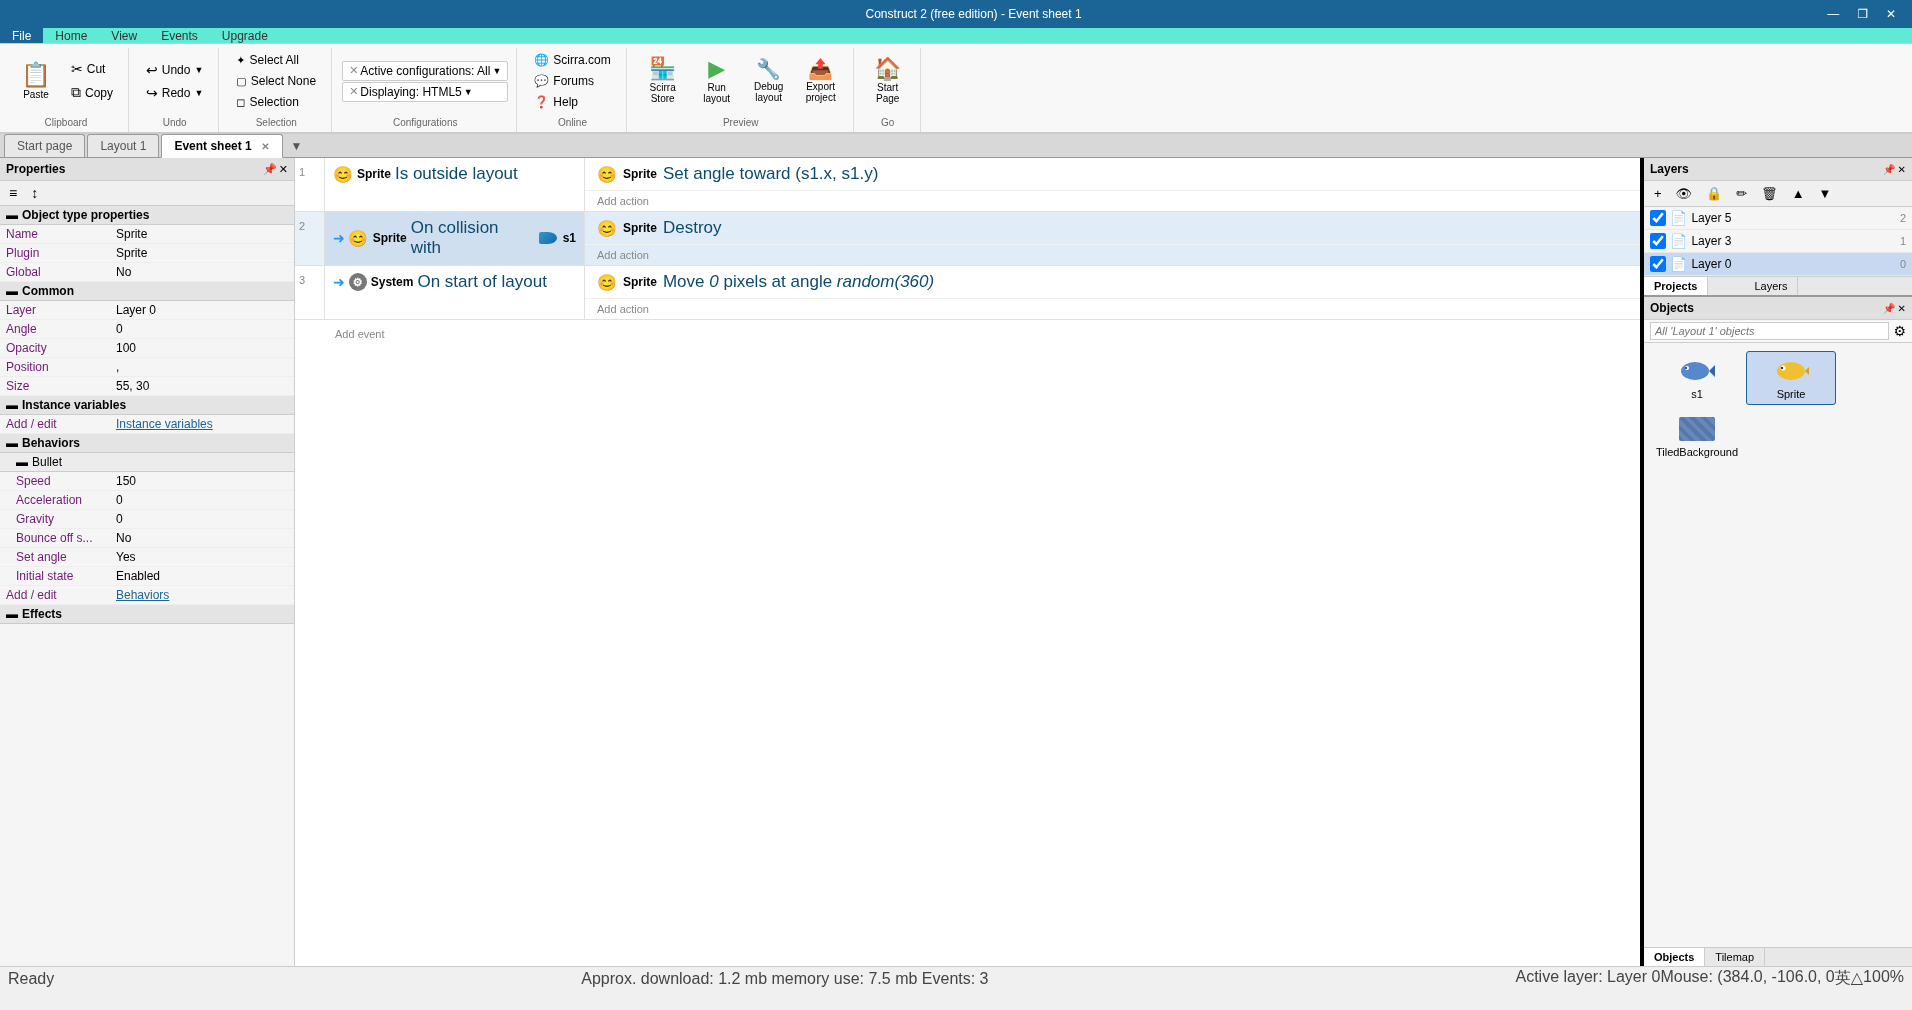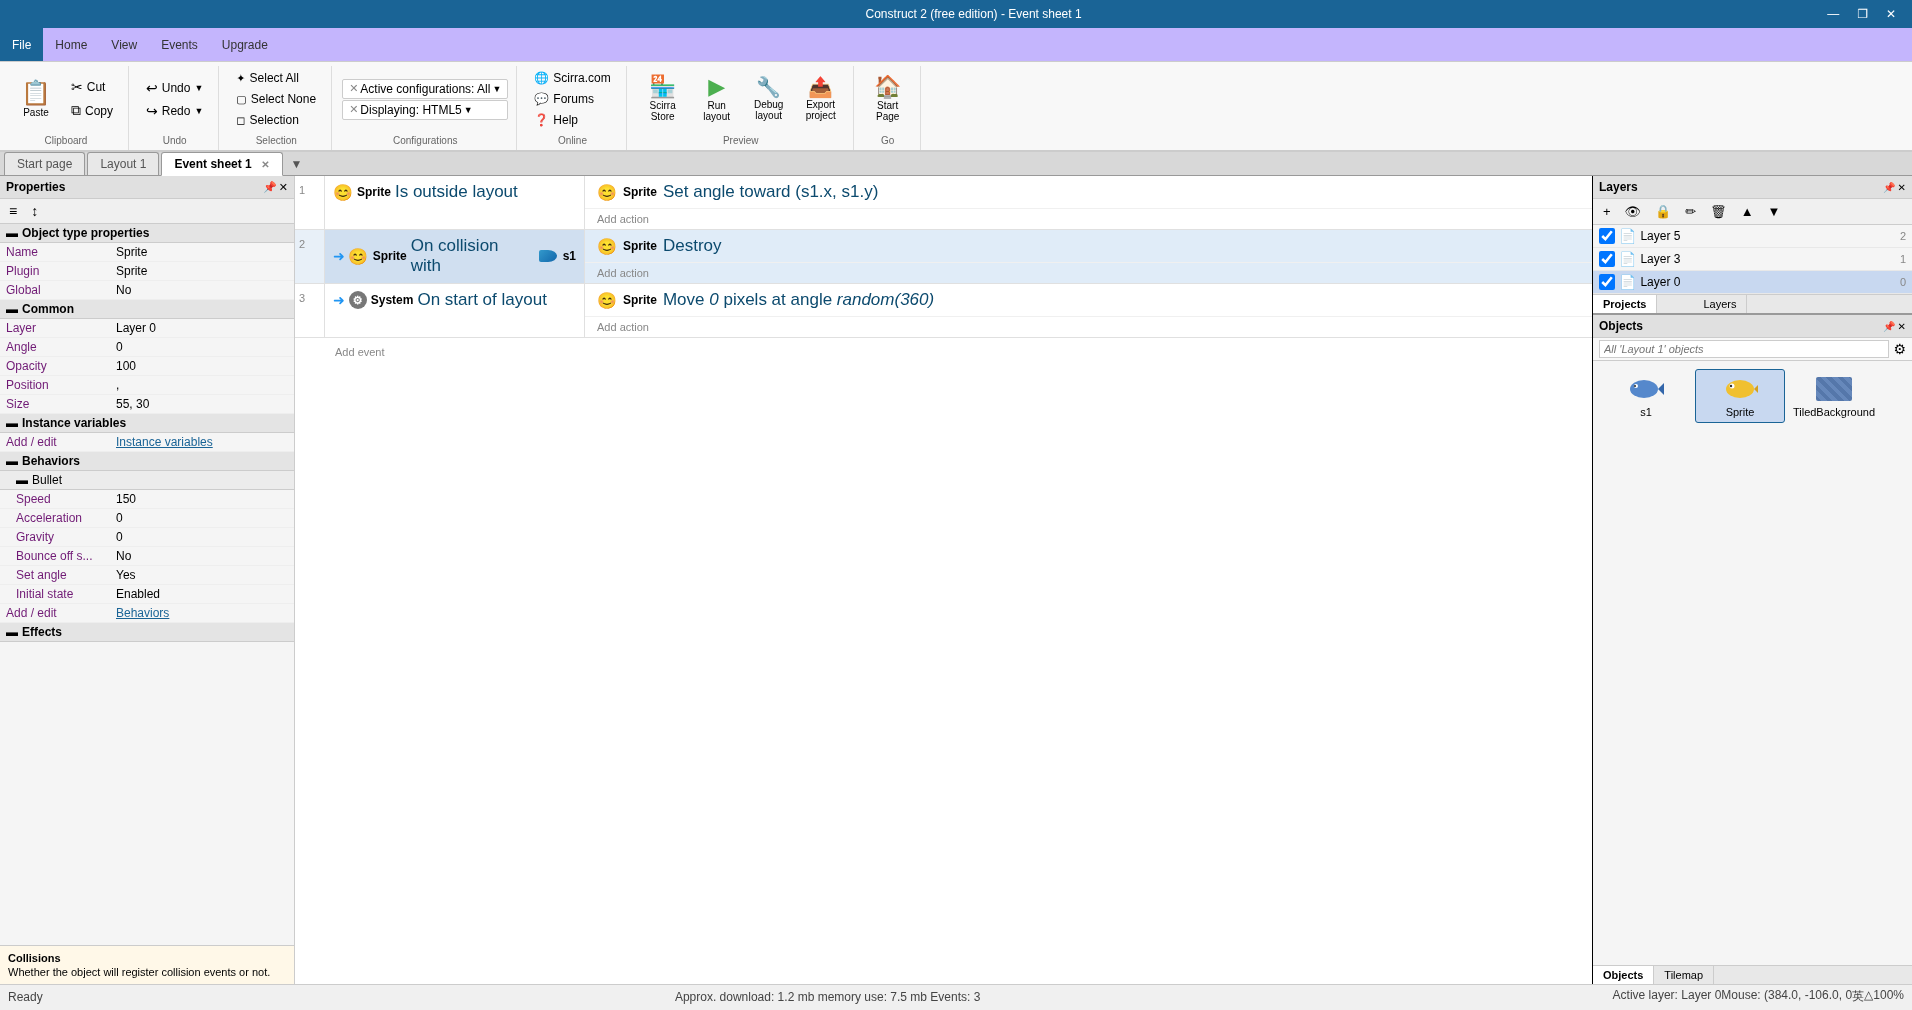--- a/index.html
+++ b/index.html
@@ -5,21 +5,21 @@
     * { box-sizing: border-box; margin: 0; padding: 0; }
     body { font-family: 'Segoe UI', Tahoma, Geneva, Verdana, sans-serif; font-size: 12px; background: #f0f0f0; overflow: hidden; user-select: none; }
 
     
     #titlebar { background: #1a6496; color: white; height: 28px; display: flex; align-items: center; justify-content: space-between; padding: 0 8px; }
     #titlebar .title { flex: 1; text-align: center; font-size: 12px; }
     #titlebar .win-controls { display: flex; gap: 2px; }
     #titlebar .win-btn { background: none; border: none; color: white; cursor: pointer; padding: 2px 8px; font-size: 12px; }
 
     
-    #menubar { background: #c4b5fd; border-bottom: 1px solid #ccc; display: flex; align-items: stretch; height: 34px; }
+    #menubar { background: #5eead4; border-bottom: 1px solid #ccc; display: flex; align-items: stretch; height: 16px; }
     .menu-item { padding: 0 12px; display: flex; align-items: center; cursor: pointer; font-size: 12px; color: #333; }
     .menu-item.active { background: #1a6496; color: white; }
 
     
     #ribbon { background: #f8f8f8; border-bottom: 2px solid #ccc; display: flex; align-items: stretch; padding: 4px 4px 0; gap: 2px; min-height: 90px; }
     .ribbon-group { display: flex; flex-direction: column; align-items: center; border-right: 1px solid #ddd; padding: 0 8px; position: relative; }
     .ribbon-group-label { font-size: 10px; color: #666; position: absolute; bottom: 4px; text-align: center; width: 100%; }
     .ribbon-items { display: flex; align-items: center; gap: 4px; flex: 1; padding-bottom: 18px; }
     .ribbon-btn-large { display: flex; flex-direction: column; align-items: center; justify-content: center; padding: 4px 8px; cursor: pointer; border: 1px solid transparent; border-radius: 3px; min-width: 48px; }
     .ribbon-btn-large .icon { font-size: 24px; line-height: 1; }
@@ -64,21 +64,21 @@
     .sprite-icon { font-size: 16px; }
     .event-obj-name { font-weight: bold; font-size: 12px; }
     .event-condition-text { font-size: 17px; color: #0c4a6e; }
     .event-actions { flex: 1; }
     .event-action { display: flex; align-items: center; gap: 6px; padding: 6px 12px; border-bottom: 1px solid #f0f0f0; }
     .add-action { color: #888; padding: 4px 12px; font-size: 11px; cursor: pointer; }
     .add-event { color: #888; padding: 8px 40px; font-size: 11px; cursor: pointer; }
     .event-selected { background: #e8f0f8; }
 
     
-    #right-panel { width: 320px; background: #f5f5f5; border-left: 1px solid #000000; display: flex; flex-direction: column; }
+    #right-panel { width: 272px; background: #f5f5f5; border-left: 4px solid #000000; display: flex; flex-direction: column; }
     #layers-panel { border-bottom: 2px solid #999; flex: 0 0 auto; }
     #layers-header { background: #e0e0e0; padding: 4px 6px; display: flex; justify-content: space-between; align-items: center; font-weight: bold; border-bottom: 1px solid #ccc; }
     #layers-toolbar { display: flex; gap: 2px; padding: 2px 4px; background: #f0f0f0; border-bottom: 1px solid #ccc; }
     #layers-toolbar button { background: none; border: 1px solid transparent; cursor: pointer; padding: 2px 5px; font-size: 13px; }
     .layer-row { display: flex; align-items: center; gap: 4px; padding: 3px 6px; border-bottom: 1px solid #e8e8e8; cursor: pointer; }
     .layer-row.selected { background: #c8d8f0; }
     .layer-check { width: 16px; height: 16px; }
     .layer-name { flex: 1; font-size: 12px; }
     .layer-num { color: #888; font-size: 11px; }
 
@@ -95,21 +95,21 @@
     
     #right-bottom-tabs { display: flex; border-top: 1px solid #ccc; background: #e8e8e8; gap: 36px; }
     #right-bottom-tabs .tab-btn { padding: 3px 10px; cursor: pointer; font-size: 11px; border-right: 1px solid #ccc; }
     #right-bottom-tabs .tab-btn.active { background: white; font-weight: bold; }
 
     #objects-bottom-tabs { display: flex; border-top: 1px solid #ccc; background: #e8e8e8; }
     #objects-bottom-tabs .tab-btn { padding: 3px 10px; cursor: pointer; font-size: 11px; border-right: 1px solid #ccc; }
     #objects-bottom-tabs .tab-btn.active { background: white; font-weight: bold; }
 
     
-    #statusbar { background: #f0f0f0; border-top: 1px solid #ccc; height: 24px; display: flex; align-items: center; padding: 0 8px; font-size: 12px; color: #444; gap: 16px; }
+    #statusbar { background: #f0f0f0; border-top: 1px solid #ccc; height: 24px; display: flex; align-items: center; padding: 0 8px; font-size: 16px; color: #444; gap: 16px; }
     #statusbar .status-left { flex: 0 0 auto; }
     #statusbar .status-center { flex: 1; text-align: center; }
     #statusbar .status-right { flex: 0 0 auto; display: flex; }
 
     
     ::-webkit-scrollbar { width: 8px; height: 8px; }
     ::-webkit-scrollbar-track { background: #f0f0f0; }
     ::-webkit-scrollbar-thumb { background: #bbb; border-radius: 4px; }
 
     .gear-system { display: inline-block; width: 18px; height: 18px; background: #777; border-radius: 50%; text-align: center; line-height: 18px; color: white; font-size: 11px; font-weight: bold; }
@@ -378,24 +378,20 @@
       <div class="prop-row">
         <div class="prop-name">Add / edit</div>
         <div class="prop-value link">Behaviors</div>
       </div>
 
       <div class="prop-section-header">
         <span>▬</span>
         <span>Effects</span>
       </div>
 
-    </div>
-    <div id="props-footer">
-      <div class="footer-title">Collisions</div>
-      <div>Whether the object will register collision events or not.</div>
     </div>
   </div>
 
   <div id="eventsheet">
 
     <div class="event-row">
       <div class="event-num">1</div>
       <div class="event-conditions">
         <div class="event-condition">
           <span class="sprite-icon">😊</span>

